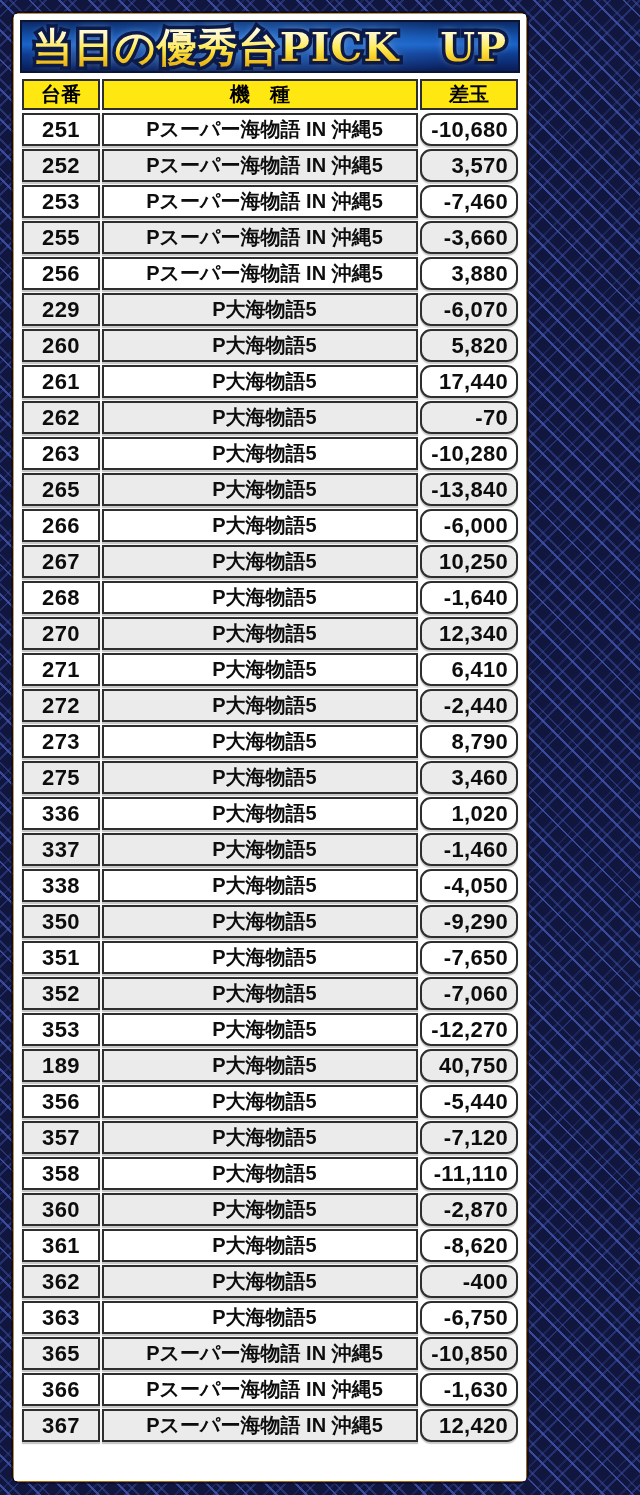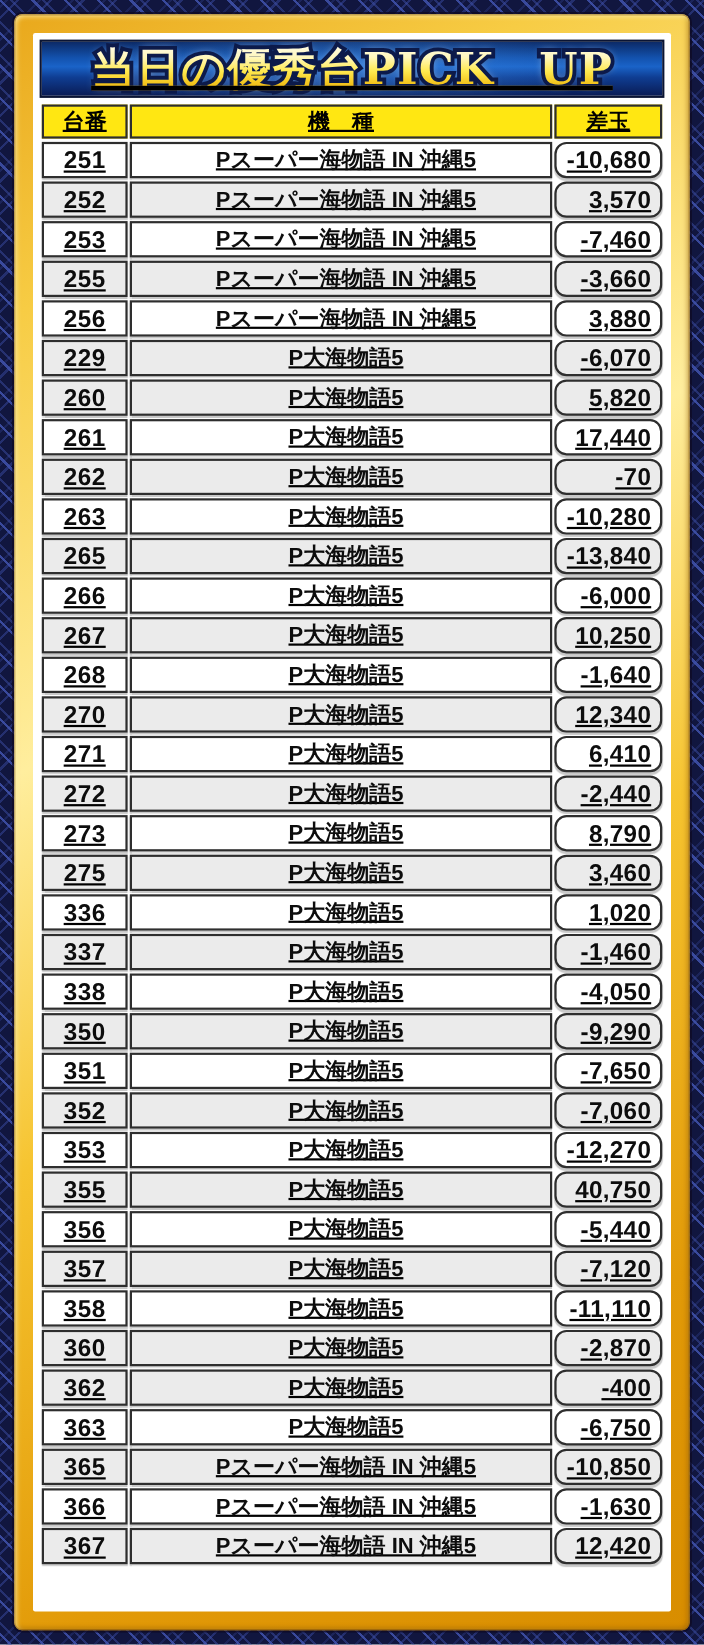--- a/index.html
+++ b/index.html
@@ -20,34 +20,33 @@
         transparent 15px 21px),
       repeating-linear-gradient(-45deg,
         transparent 0 6px, rgba(52,68,150,.55) 6px 8px,
         transparent 8px 13px, rgba(52,68,150,.30) 13px 15px,
         transparent 15px 21px);
   }
   .frame {
     position: absolute;
     left: 13px;
     top: 13px;
-    width: 614px;
+    width: 514px;
     height: 1469px;
     box-sizing: border-box;
-    padding: 17px;
+    padding: 1px;
     border-radius: 7px;
     background: linear-gradient(150deg,
       #e9a81c 0%, #f7cc44 15%, #ffee9e 38%,
       #f6c430 58%, #e29a08 82%, #d88d00 100%);
     box-shadow:
       0 0 0 2px rgba(15,10,35,.75),
       inset 0 0 0 1px rgba(120,70,0,.45),
       inset 2px 2px 5px rgba(255,245,180,.75),
       inset -2px -2px 5px rgba(140,85,0,.55);
-    text-decoration: underline;
   }
   .panel {
     width: 100%;
     height: 100%;
     box-sizing: border-box;
     background: #ffffff;
     padding: 6px;
     border-radius: 2px;
   }
   .title-band {
@@ -321,21 +320,21 @@
     <td class="c-diff">-7,060</td>
   </tr>
 
   <tr>
     <td class="c-no">353</td>
     <td class="c-model">P大海物語5</td>
     <td class="c-diff">-12,270</td>
   </tr>
 
   <tr class="alt">
-    <td class="c-no">355</td>
+    <td class="c-no">189</td>
     <td class="c-model">P大海物語5</td>
     <td class="c-diff">40,750</td>
   </tr>
 
   <tr>
     <td class="c-no">356</td>
     <td class="c-model">P大海物語5</td>
     <td class="c-diff">-5,440</td>
   </tr>
 
@@ -350,20 +349,25 @@
     <td class="c-model">P大海物語5</td>
     <td class="c-diff">-11,110</td>
   </tr>
 
   <tr class="alt">
     <td class="c-no">360</td>
     <td class="c-model">P大海物語5</td>
     <td class="c-diff">-2,870</td>
   </tr>
 
+  <tr>
+    <td class="c-no">361</td>
+    <td class="c-model">P大海物語5</td>
+    <td class="c-diff">-8,620</td>
+  </tr>
 
   <tr class="alt">
     <td class="c-no">362</td>
     <td class="c-model">P大海物語5</td>
     <td class="c-diff">-400</td>
   </tr>
 
   <tr>
     <td class="c-no">363</td>
     <td class="c-model">P大海物語5</td>

